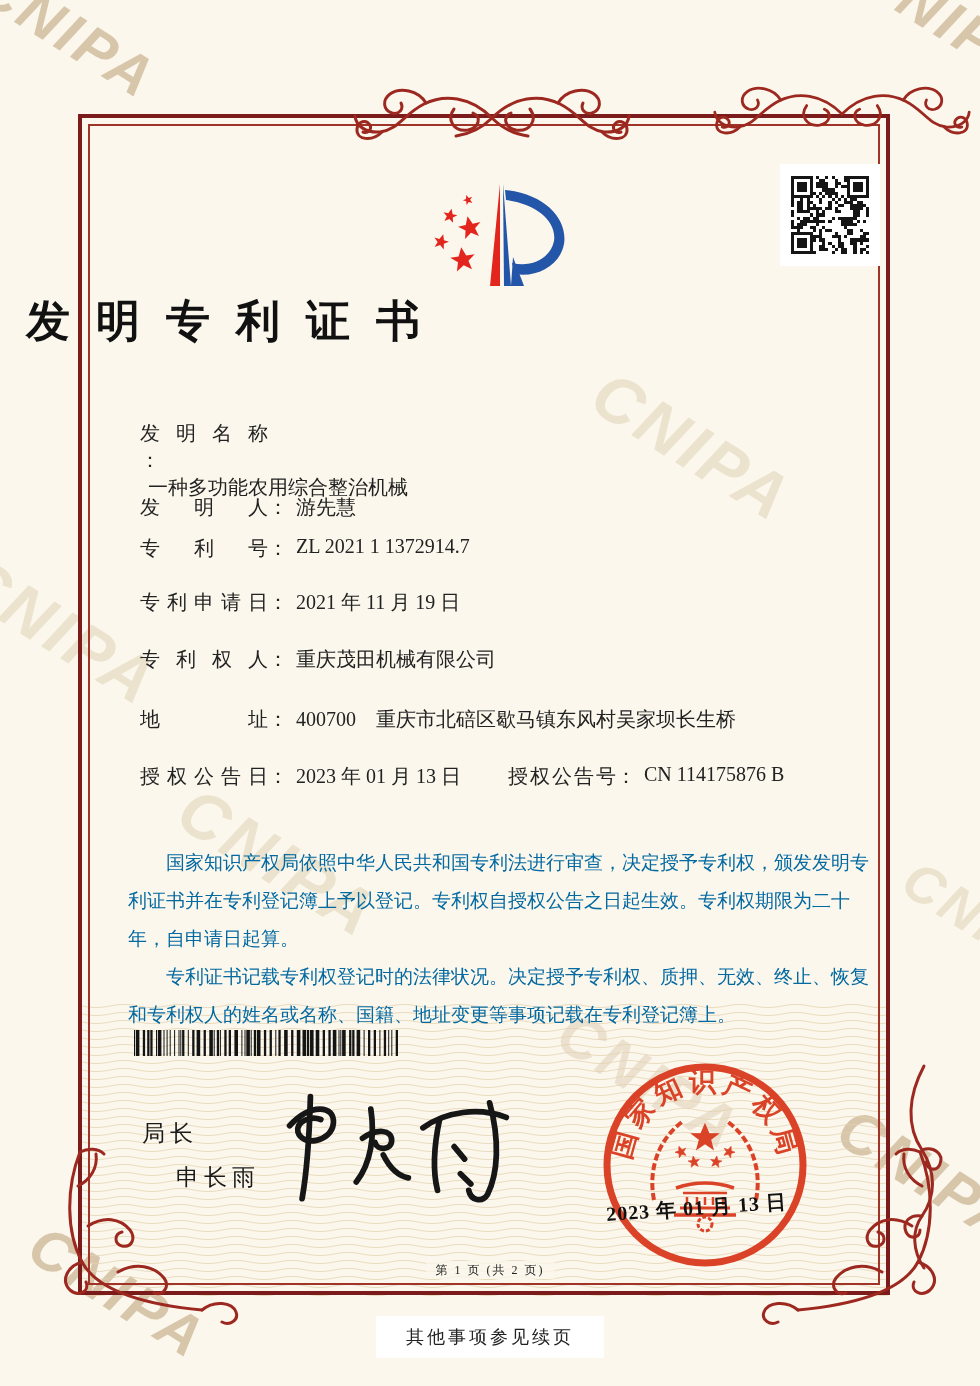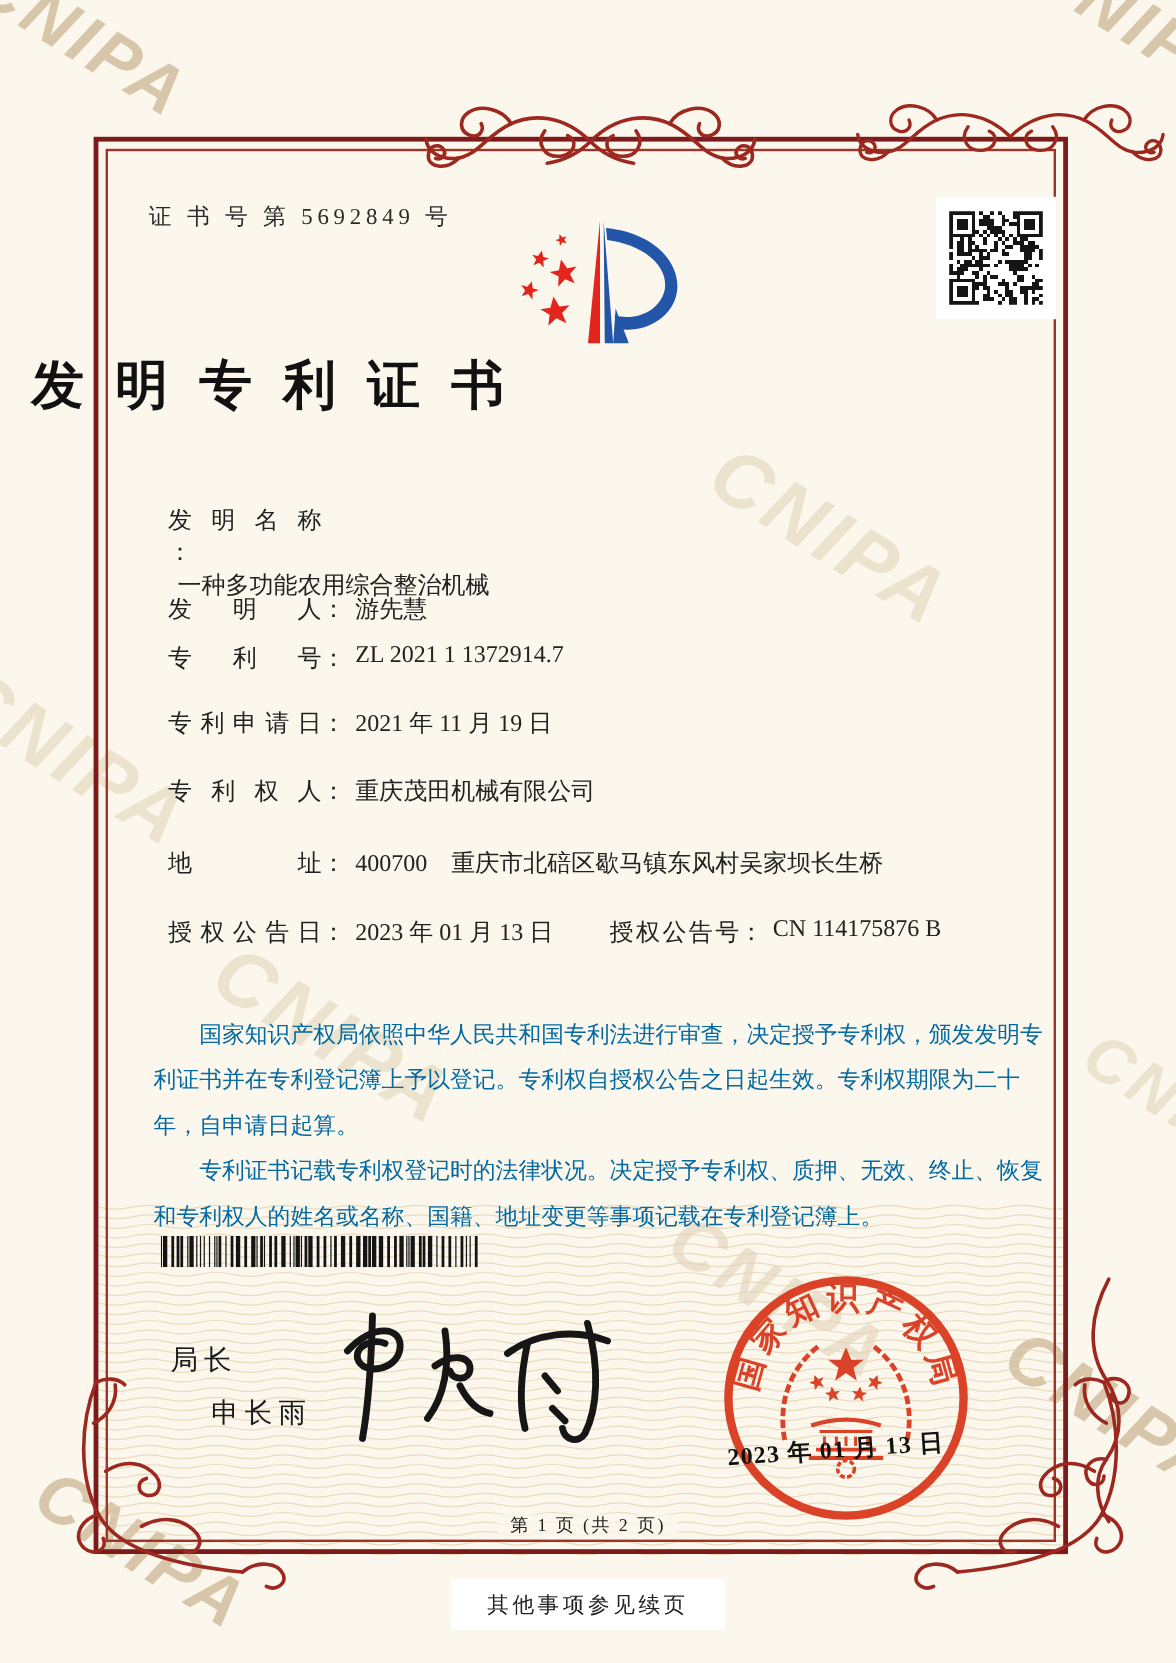--- a/index.html
+++ b/index.html
@@ -47,21 +47,21 @@
                 font-family:"Liberation Sans","DejaVu Sans",sans-serif;color:#1a1a1a;}
   .signer-name{position:absolute;left:142px;top:1162px;font-size:23px;letter-spacing:5px;
                font-family:"Liberation Sans","DejaVu Sans",sans-serif;color:#1a1a1a;margin-left:34px;}
   .sig{position:absolute;left:275px;top:1082px;}
   .sig path{fill:none;stroke:#161616;stroke-width:5.5;stroke-linecap:round;stroke-linejoin:round;}
 
   .seal{position:absolute;left:598px;top:1058px;opacity:.95;}
   .seal-date{position:absolute;left:606px;top:1194px;width:200px;font-size:20px;font-weight:bold;
              color:#111;transform:rotate(-4deg);letter-spacing:1px;}
 
-  .page-info{position:absolute;left:0;top:1262px;width:100%;text-align:center;font-size:15px;
+  .page-info{position:absolute;left:0;top:1262px;width:100%;text-align:center;font-size:12px;
              color:#222;letter-spacing:2px;}
   .page-info span{background:rgba(251,247,236,.75);padding:2px 10px;}
 
   .note-box{position:absolute;left:50%;top:1316px;transform:translateX(-50%);
             background:#ffffff;padding:9px 30px;font-size:18px;letter-spacing:3px;color:#222;text-align:center;}
 
   .waves{position:absolute;left:82px;top:1002px;pointer-events:none;}
 </style>
 </head>
 <body>
@@ -172,21 +172,20 @@
     <path d="M66,126 C84,116 102,120 112,132 C118,140 112,150 102,147"></path>
     <path d="M28,6 C36,2 46,2 52,8"></path>
   </svg>
 
   <svg class="orn" style="left:888px;top:1062px;" width="70" height="210" viewBox="0 0 70 210">
     <path d="M36,4 C20,34 18,64 34,88 C48,110 48,134 34,154 C24,168 24,188 36,206"></path>
     <path d="M34,88 C46,84 56,92 52,102 C49,110 38,108 38,100"></path>
     <path d="M34,154 C22,152 14,160 18,170 C22,178 32,176 32,168"></path>
   </svg>
 
-  <div class="cert-no">证 书 号 第 5692849 号</div>
 
   <svg class="logo" width="170" height="140" viewBox="0 0 170 140">
     <defs>
       <path id="st" d="M0,-10 L2.94,-3.09 L9.51,-3.09 L4.05,1.18 L5.88,8.09 L0,4 L-5.88,8.09 L-4.05,1.18 L-9.51,-3.09 L-2.94,-3.09 Z"></path>
     </defs>
     <g fill="#e3261d">
       <use href="#st" transform="translate(54,40) scale(0.52) rotate(-20)"></use>
       <use href="#st" transform="translate(36,56) scale(0.75) rotate(12)"></use>
       <use href="#st" transform="translate(56,68) scale(1.2) rotate(-12)"></use>
       <use href="#st" transform="translate(27,82) scale(0.8) rotate(16)"></use>

